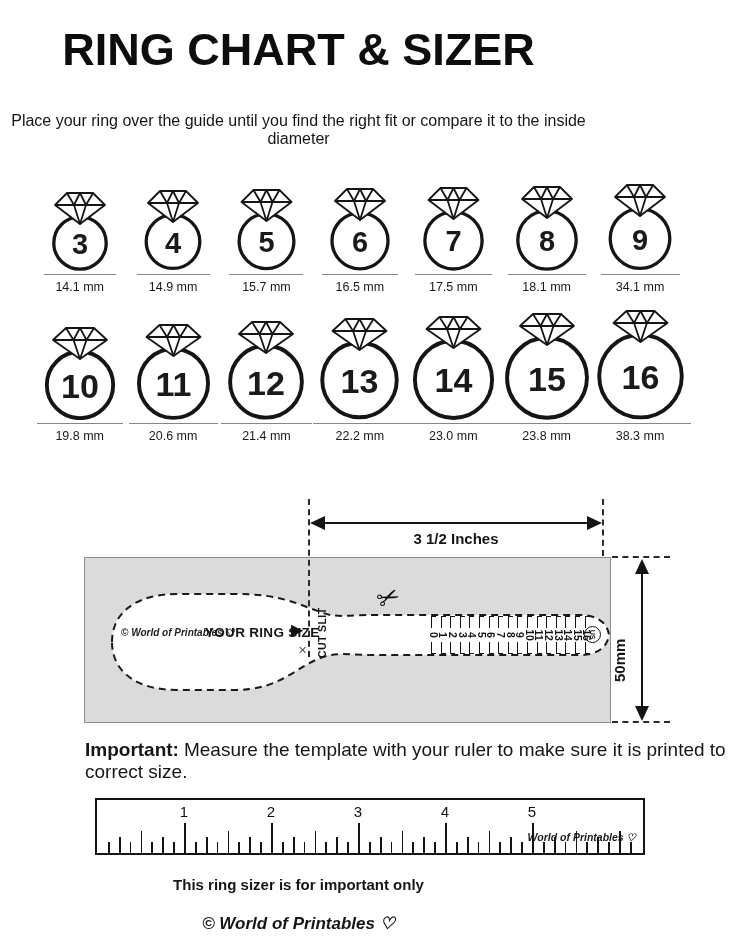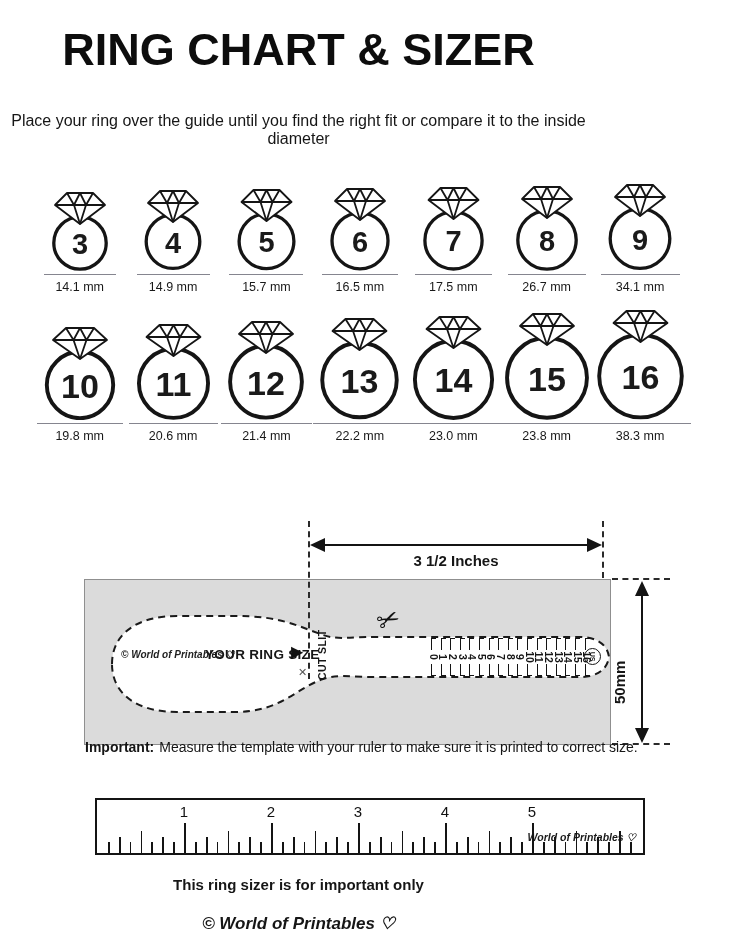--- a/index.html
+++ b/index.html
@@ -9,21 +9,21 @@
   .page-title{top:24px;font-size:45px;font-weight:900;letter-spacing:0px;color:#0d0d0d;}
   .sub-bold{top:107px;font-size:15px;font-weight:700;}
   .sub-normal{top:112px;font-size:16px;}
   .ring-row{position:absolute;left:33px;width:654px;display:flex;}
   .ring-row-1{top:178px;height:116px;}
   .ring-row-2{top:303px;height:140px;}
   .ring-cell{width:93.4px;display:flex;flex-direction:column;align-items:center;justify-content:flex-end;}
   .ring-line{border-top:1.4px solid #85858f;margin-top:3px;}
   .ring-mm{margin-top:5px;font-size:12.5px;color:#191919;}
   
-  .figure{position:absolute;top:519px;left:0;width:681px;height:242px;}
+  .figure{position:absolute;top:497px;left:0;width:681px;height:242px;}
   .dim-ext{position:absolute;border-left:2px dashed #2a2a2a;z-index:4;}
   .ext-left{left:308px;top:2px;height:158px;}
   .ext-right{left:602px;top:2px;height:57px;}
   .harrow{position:absolute;left:308px;top:17px;}
   .harrow-label{position:absolute;left:308px;top:33px;width:296px;text-align:center;
                 font-size:15px;font-weight:800;}
   .sizer-box{position:absolute;left:84px;top:60px;width:527px;height:166px;
              background:#dbdbdb;border:1px solid #8f8f8f;box-sizing:border-box;}
   .spoon-svg{position:absolute;left:0;top:0;}
   .brand-script{font-family:Liberation Sans, sans-serif;font-style:italic;font-weight:bold;}
@@ -43,21 +43,21 @@
   .mark span{position:absolute;left:50%;top:50%;transform:translate(-50%,-50%) rotate(90deg);
              font-size:10.5px;font-weight:700;white-space:nowrap;}
   .us-circle{position:absolute;left:499px;top:68px;width:17px;height:17px;border:1.6px solid #141414;
              border-radius:50%;box-sizing:border-box;display:flex;align-items:center;justify-content:center;}
   .us-circle span{font-size:7px;font-weight:700;transform:rotate(90deg);}
   .varrow{position:absolute;left:633px;top:60px;}
   .vdash{position:absolute;border-top:2px dashed #2a2a2a;width:58px;left:612px;}
   .vdash-top{top:59px;} .vdash-bottom{top:224px;}
   .vlabel{position:absolute;left:611px;top:101px;height:84px;writing-mode:vertical-rl;
           transform:rotate(180deg);font-size:15px;font-weight:800;display:flex;align-items:center;}
-  .important-line{position:absolute;left:85px;top:739px;font-size:14px;}
+  .important-line{position:absolute;left:85px;top:739px;font-size:19px;}
   .important-line b{font-weight:700;margin-right:5px;}
   
   .ruler{position:absolute;left:95px;top:798px;width:550px;height:57px;border:2.5px solid #141414;
          box-sizing:border-box;background:#fff;}
   .tick{position:absolute;bottom:0;width:1.8px;background:#141414;}
   .tick-label{position:absolute;bottom:33px;transform:translateX(-50%);font-size:15px;color:#111;}
   .ruler-brand{position:absolute;right:7px;top:9px;font-size:10.5px;color:#1a1a1a;white-space:nowrap;margin-top:22px;}
   .foot-bold{top:876px;font-size:15px;font-weight:700;}
   .foot-text{top:894px;font-size:14.5px;}
   .foot-brand{top:913px;font-size:17px;}
@@ -146,21 +146,21 @@
           <circle cx="36" cy="56" r="29.2" fill="#fff" stroke="#151515" stroke-width="3.3"></circle>
           <g fill="#fff" stroke="#151515" stroke-width="1.8" stroke-linejoin="round">
             <path d="M 11 15 L 23 3 L 49 3 L 61 15 L 36 34 Z"></path>
             <path fill="none" d="M 11 15 L 61 15"></path>
             <path fill="none" d="M 23 3 L 30 15 L 36 3 L 42 15 L 49 3"></path>
             <path fill="none" d="M 30 15 L 36 34 M 42 15 L 36 34"></path>
           </g>
           <text x="36" y="57" text-anchor="middle" dominant-baseline="central" font-family="Liberation Sans, DejaVu Sans, sans-serif" font-size="29" font-weight="700" fill="#1a1a1a">8</text>
         </svg>
         <div class="ring-line" style="width:78px"></div>
-        <div class="ring-mm">26.7 mm</div>
+        <div class="ring-mm">18.1 mm</div>
       </div>
       <div class="ring-cell">
         <svg width="74" height="89" viewBox="0 0 74 89">
           <circle cx="37" cy="56.6" r="29.8" fill="#fff" stroke="#151515" stroke-width="3.3"></circle>
           <g fill="#fff" stroke="#151515" stroke-width="1.8" stroke-linejoin="round">
             <path d="M 12 15 L 24 3 L 50 3 L 62 15 L 37 34 Z"></path>
             <path fill="none" d="M 12 15 L 62 15"></path>
             <path fill="none" d="M 24 3 L 31 15 L 37 3 L 43 15 L 50 3"></path>
             <path fill="none" d="M 31 15 L 37 34 M 43 15 L 37 34"></path>
           </g>

